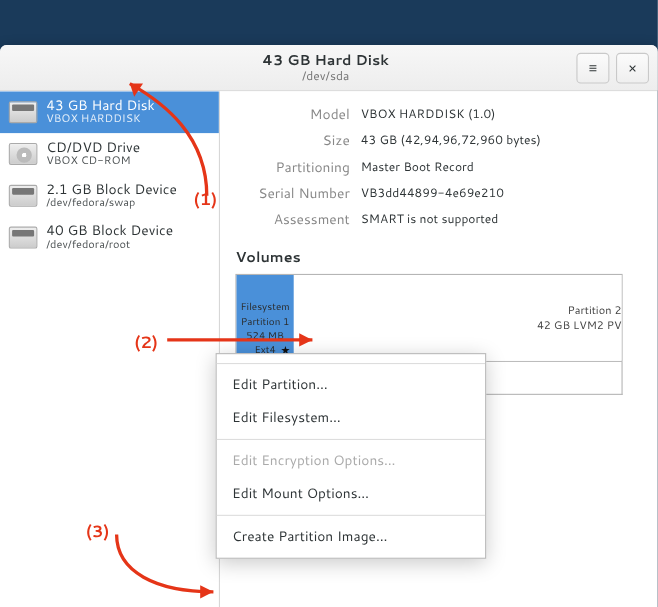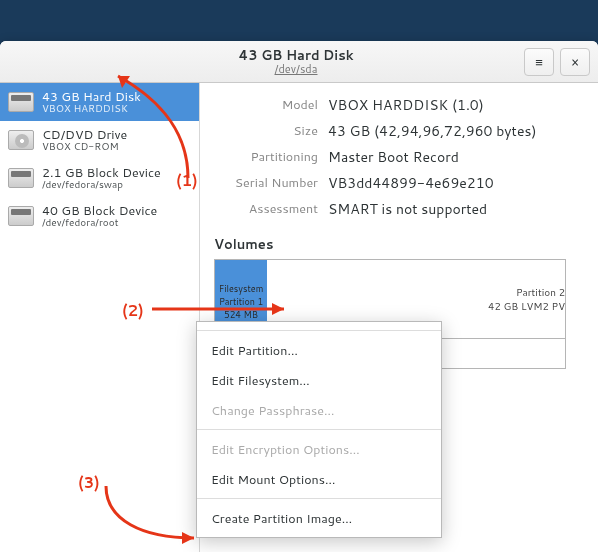--- a/index.html
+++ b/index.html
@@ -28,21 +28,21 @@
     height: 42px;
     background: linear-gradient(#f7f7f7,#ededed);
     border-bottom: 1px solid #c9c9c9;
     display: flex;
     align-items: center;
     padding: 0 8px;
     border-radius: 6px 6px 0 0;
   }
   .title-center { flex: 1; text-align: center; line-height: 1.1; }
   .title-main { font-weight: bold; font-size: 13px; }
-  .title-sub { font-size: 11px; color: #777; text-decoration: underline; }
+  .title-sub { font-size: 11px; color: #777; }
   .titlebtn {
     width: 30px; height: 28px;
     border: 1px solid #c9c9c9;
     border-radius: 4px;
     background: linear-gradient(#fbfbfb,#efefef);
     display: flex; align-items: center; justify-content: center;
     margin-left: 6px;
     cursor: pointer;
   }
   .content {
@@ -96,21 +96,21 @@
     overflow: visible;
   }
   .info-grid {
     display: grid;
     grid-template-columns: 104px 1fr;
     column-gap: 10px;
     row-gap: 6px;
     margin-bottom: 16px;
   }
   .info-label { text-align: right; color: #888; font-size: 12.5px; }
-  .info-value { font-size: 14px; }
+  .info-value { font-size: 11px; }
   .section-title { font-weight: bold; font-size: 13px; margin-bottom: 6px; }
   .volbox {
     border: 1px solid #b5b5b5;
     background: #fff;
     height: 80px;
     display: flex;
     position: relative;
   }
   .part1 {
     width: 52px;
@@ -292,23 +292,20 @@
 </div>
 
 <div class="menu">
   <div class="menu-sep"></div>
   <div class="menu-item">
     <span>Edit Partition…</span>
   </div>
   <div class="menu-item">
     <span>Edit Filesystem…</span>
   </div>
-  <div class="menu-item disabled">
-    <span>Change Passphrase…</span>
-  </div>
   <div class="menu-sep"></div>
   <div class="menu-item disabled">
     <span>Edit Encryption Options…</span>
   </div>
   <div class="menu-item">
     <span>Edit Mount Options…</span>
   </div>
   <div class="menu-sep"></div>
   <div class="menu-item">
     <span>Create Partition Image…</span>

